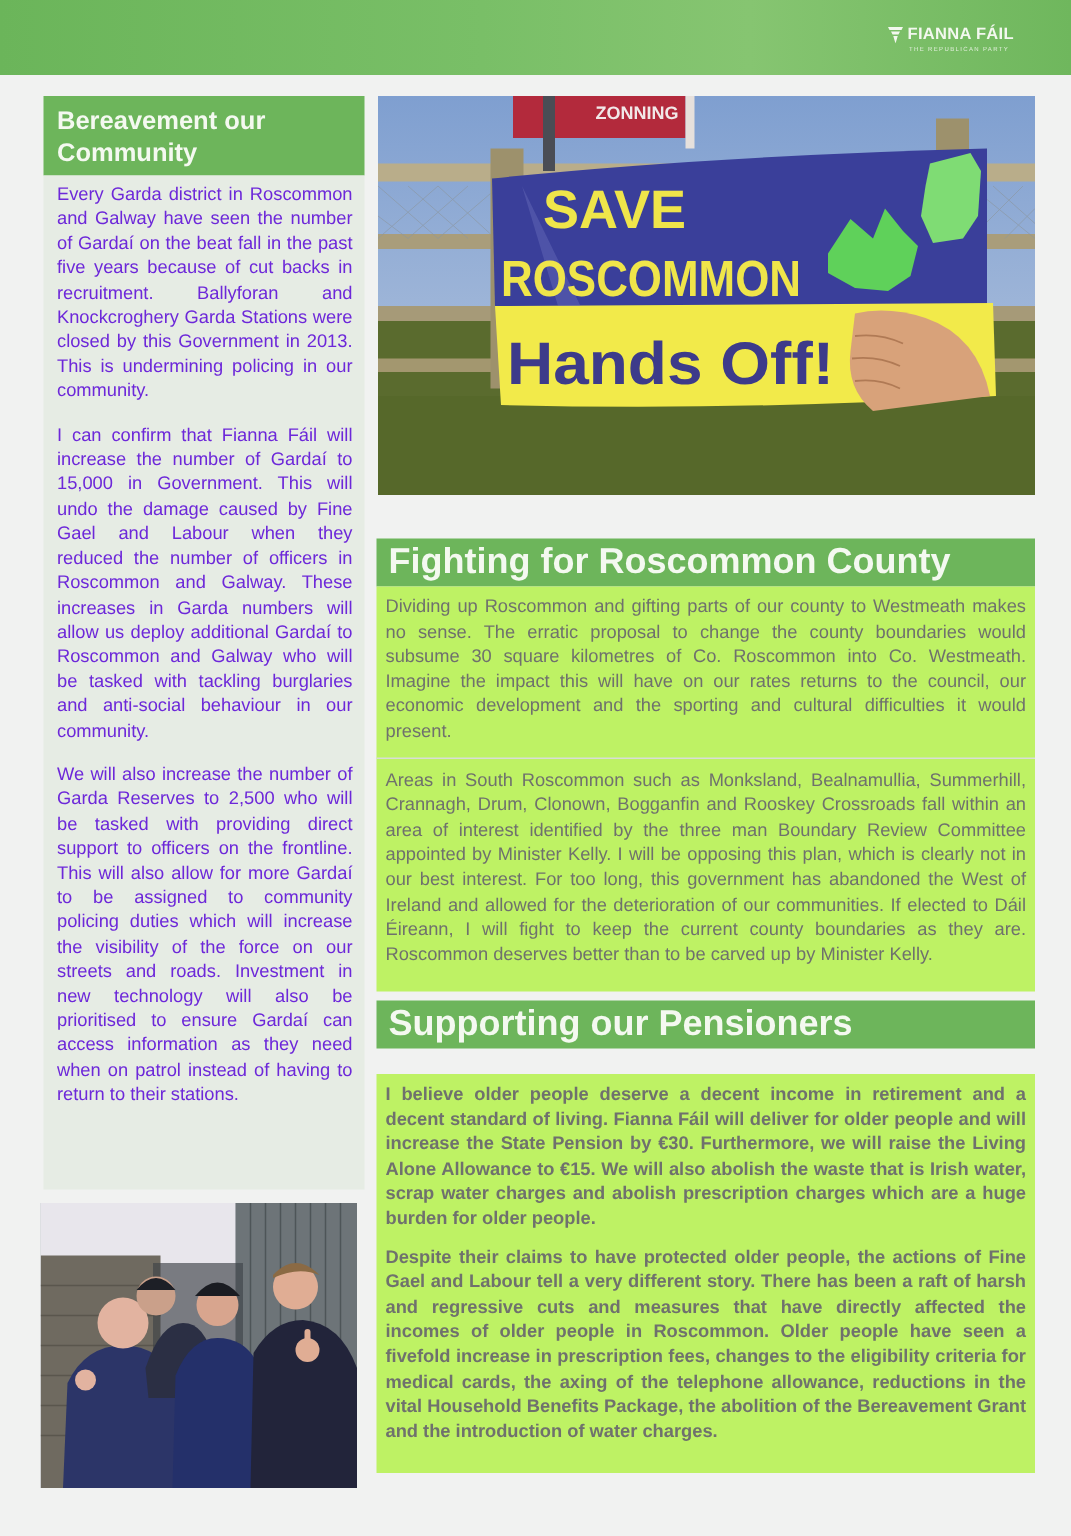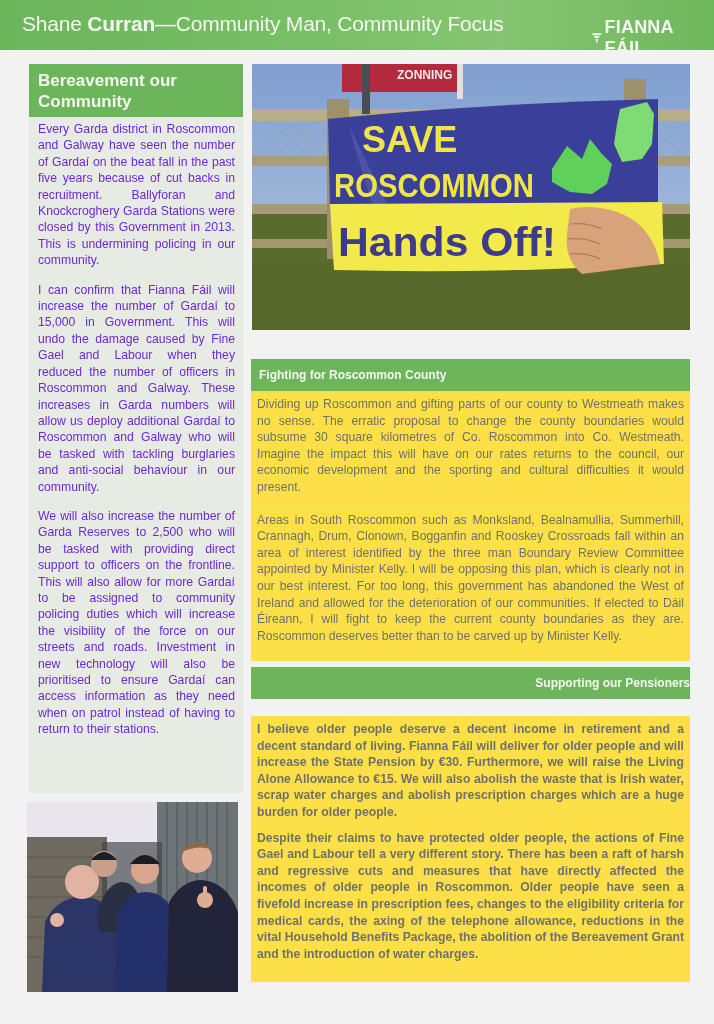--- a/index.html
+++ b/index.html
@@ -16,21 +16,21 @@
   }
   .header-title {
     position: absolute; left: 22px; top: 12px;
     color: #f3f8ef; font-size: 21px; letter-spacing: -0.2px;
     white-space: nowrap;
   }
   .header-title b { font-weight: bold; }
   .logo {
     position: absolute; left: 592px; top: 17px; color: #f3f8ef;
   }
-  .logo-main { font-size: 18px; font-weight: bold; letter-spacing: 0.2px; display: flex; align-items: center; gap: 3px; }
+  .logo-main { font-size: 11px; font-weight: bold; letter-spacing: 0.2px; display: flex; align-items: center; gap: 3px; }
   .logo-sub { font-size: 4px; letter-spacing: 0.9px; margin-left: 14px; opacity: 0.85; margin-top: 1px; }
   .logo-mark { width: 10px; height: 12px; display: inline-block; }
   .green-head {
     background: #6db55b; color: #f4f9f0; font-weight: bold;
   }
   
   .left-head {
     position: absolute; left: 29px; top: 64px; width: 214px; height: 53px;
     font-size: 17px; line-height: 21px; padding: 6px 9px;
   }
@@ -49,41 +49,38 @@
     overflow: hidden; background: #c9cbd2;
   }
   
   .photo-banner {
     position: absolute; left: 252px; top: 64px; width: 438px; height: 266px;
     overflow: hidden; background: #8aa3c8;
   }
   
   .right-head {
     position: absolute; left: 251px; width: 439px; height: 32px;
-    font-size: 12px; line-height: 32px; padding-left: 8px;
+    font-size: 24px; line-height: 32px; padding-left: 8px;
   }
   .right-body {
     position: absolute; left: 251px; width: 439px;
-    background: #fde047; padding: 5px 6px 0 6px;
+    background: #bef264; padding: 5px 6px 0 6px;
   }
   .right-body p {
     color: #6f716d; font-size: 12.2px; line-height: 16.6px;
     text-align: justify; margin-bottom: 9px;
   }
   .divider-line {
     height: 1px; background: #d8ddd6; margin: 0 -6px 0 -6px;
   }
 </style>
 </head>
 <body>
 
 <div class="header">
-  <div class="header-title">
-    <span>Shane </span><b>Curran</b><span>—Community Man, Community Focus</span>
-  </div>
   <div class="logo">
     <div class="logo-main">
       <svg class="logo-mark" viewBox="0 0 10 12">
         <path d="M0 1 H10 L9 3 H1 Z" fill="#f3f8ef"></path>
         <path d="M2 4 H8 L7 6 H3 Z" fill="#f3f8ef"></path>
         <path d="M3.5 7 H6.5 L5 12 Z" fill="#f3f8ef"></path>
       </svg>
       <span>FIANNA FÁIL</span>
     </div>
     <div class="logo-sub">THE REPUBLICAN PARTY</div>
@@ -189,17 +186,17 @@
   </svg>
 </div>
 
 <div class="right-head green-head" style="top:359px;">Fighting for Roscommon County</div>
 <div class="right-body" style="top:391px; height:270px;">
   <p>Dividing up Roscommon and gifting parts of our county to Westmeath makes no sense. The erratic proposal to change the county boundaries would subsume 30 square kilometres of Co. Roscommon into Co. Westmeath. Imagine the impact this will have on our rates returns to the council, our economic development and the sporting and cultural difficulties it would present.</p>
   <div class="divider-line"></div>
   <p style="margin-top:6px;">Areas in South Roscommon such as Monksland, Bealnamullia, Summerhill, Crannagh, Drum, Clonown, Bogganfin and Rooskey Crossroads fall within an area of interest identified by the three man Boundary Review Committee appointed by Minister Kelly. I will be opposing this plan, which is clearly not in our best interest. For too long, this government has abandoned the West of Ireland and allowed for the deterioration of our communities.  If elected to Dáil Éireann, I will fight to keep the current county boundaries as they are. Roscommon deserves better than to be carved up by Minister Kelly.</p>
 </div>
 
-<div class="right-head green-head" style="top:667px;text-align:right;">Supporting our Pensioners</div>
+<div class="right-head green-head" style="top:667px;">Supporting our Pensioners</div>
 <div class="right-body" style="top:716px; height:266px;font-weight:bold;">
   <p>I believe older people deserve a decent income in retirement and a decent standard of living.  Fianna Fáil will deliver for older people and will increase the State Pension by €30.  Furthermore, we will raise the Living Alone Allowance to €15.  We will also abolish the waste that is Irish water, scrap water charges and abolish prescription charges which are a huge burden for older people.</p>
   <p>Despite their claims to have protected older people, the actions of Fine Gael and Labour tell a very different story.  There has been a raft of harsh and regressive cuts and measures that have directly affected the incomes of older people in Roscommon.  Older people have seen a fivefold increase in prescription fees, changes to the eligibility criteria for medical cards, the axing of the telephone allowance, reductions in the vital Household Benefits Package, the abolition of the Bereavement Grant and the introduction of water charges.</p>
 </div>
 
 </body></html>

